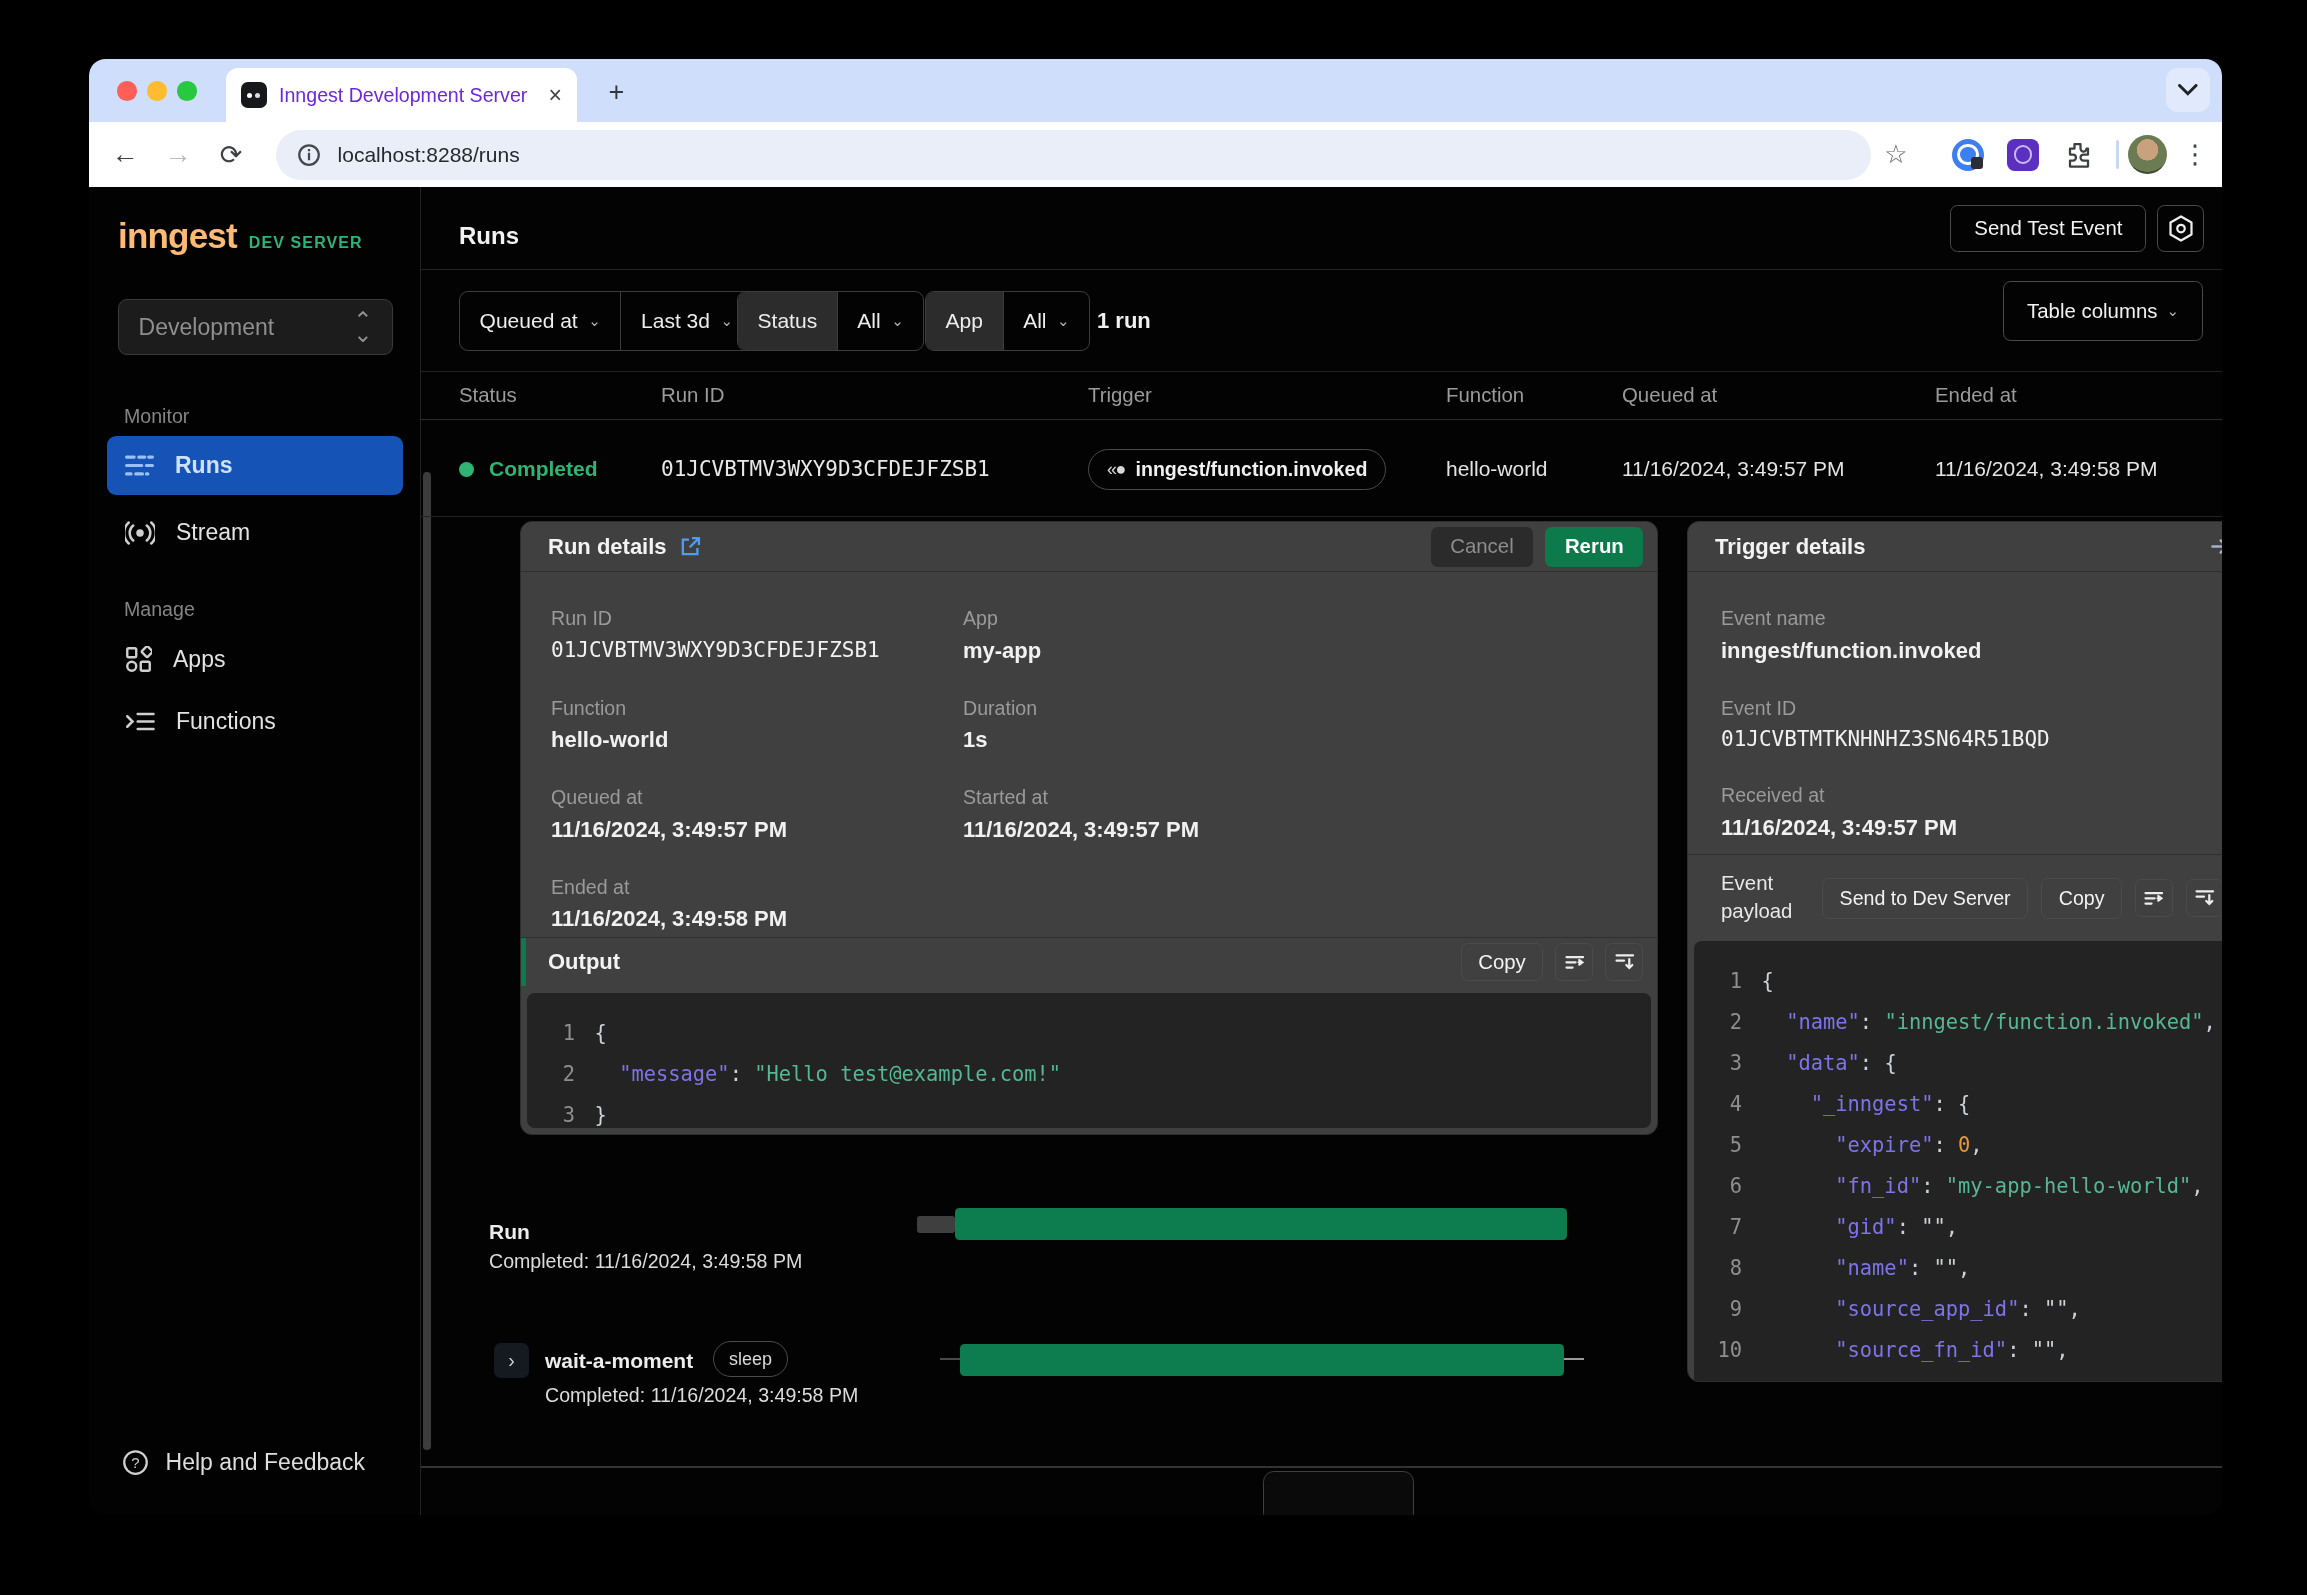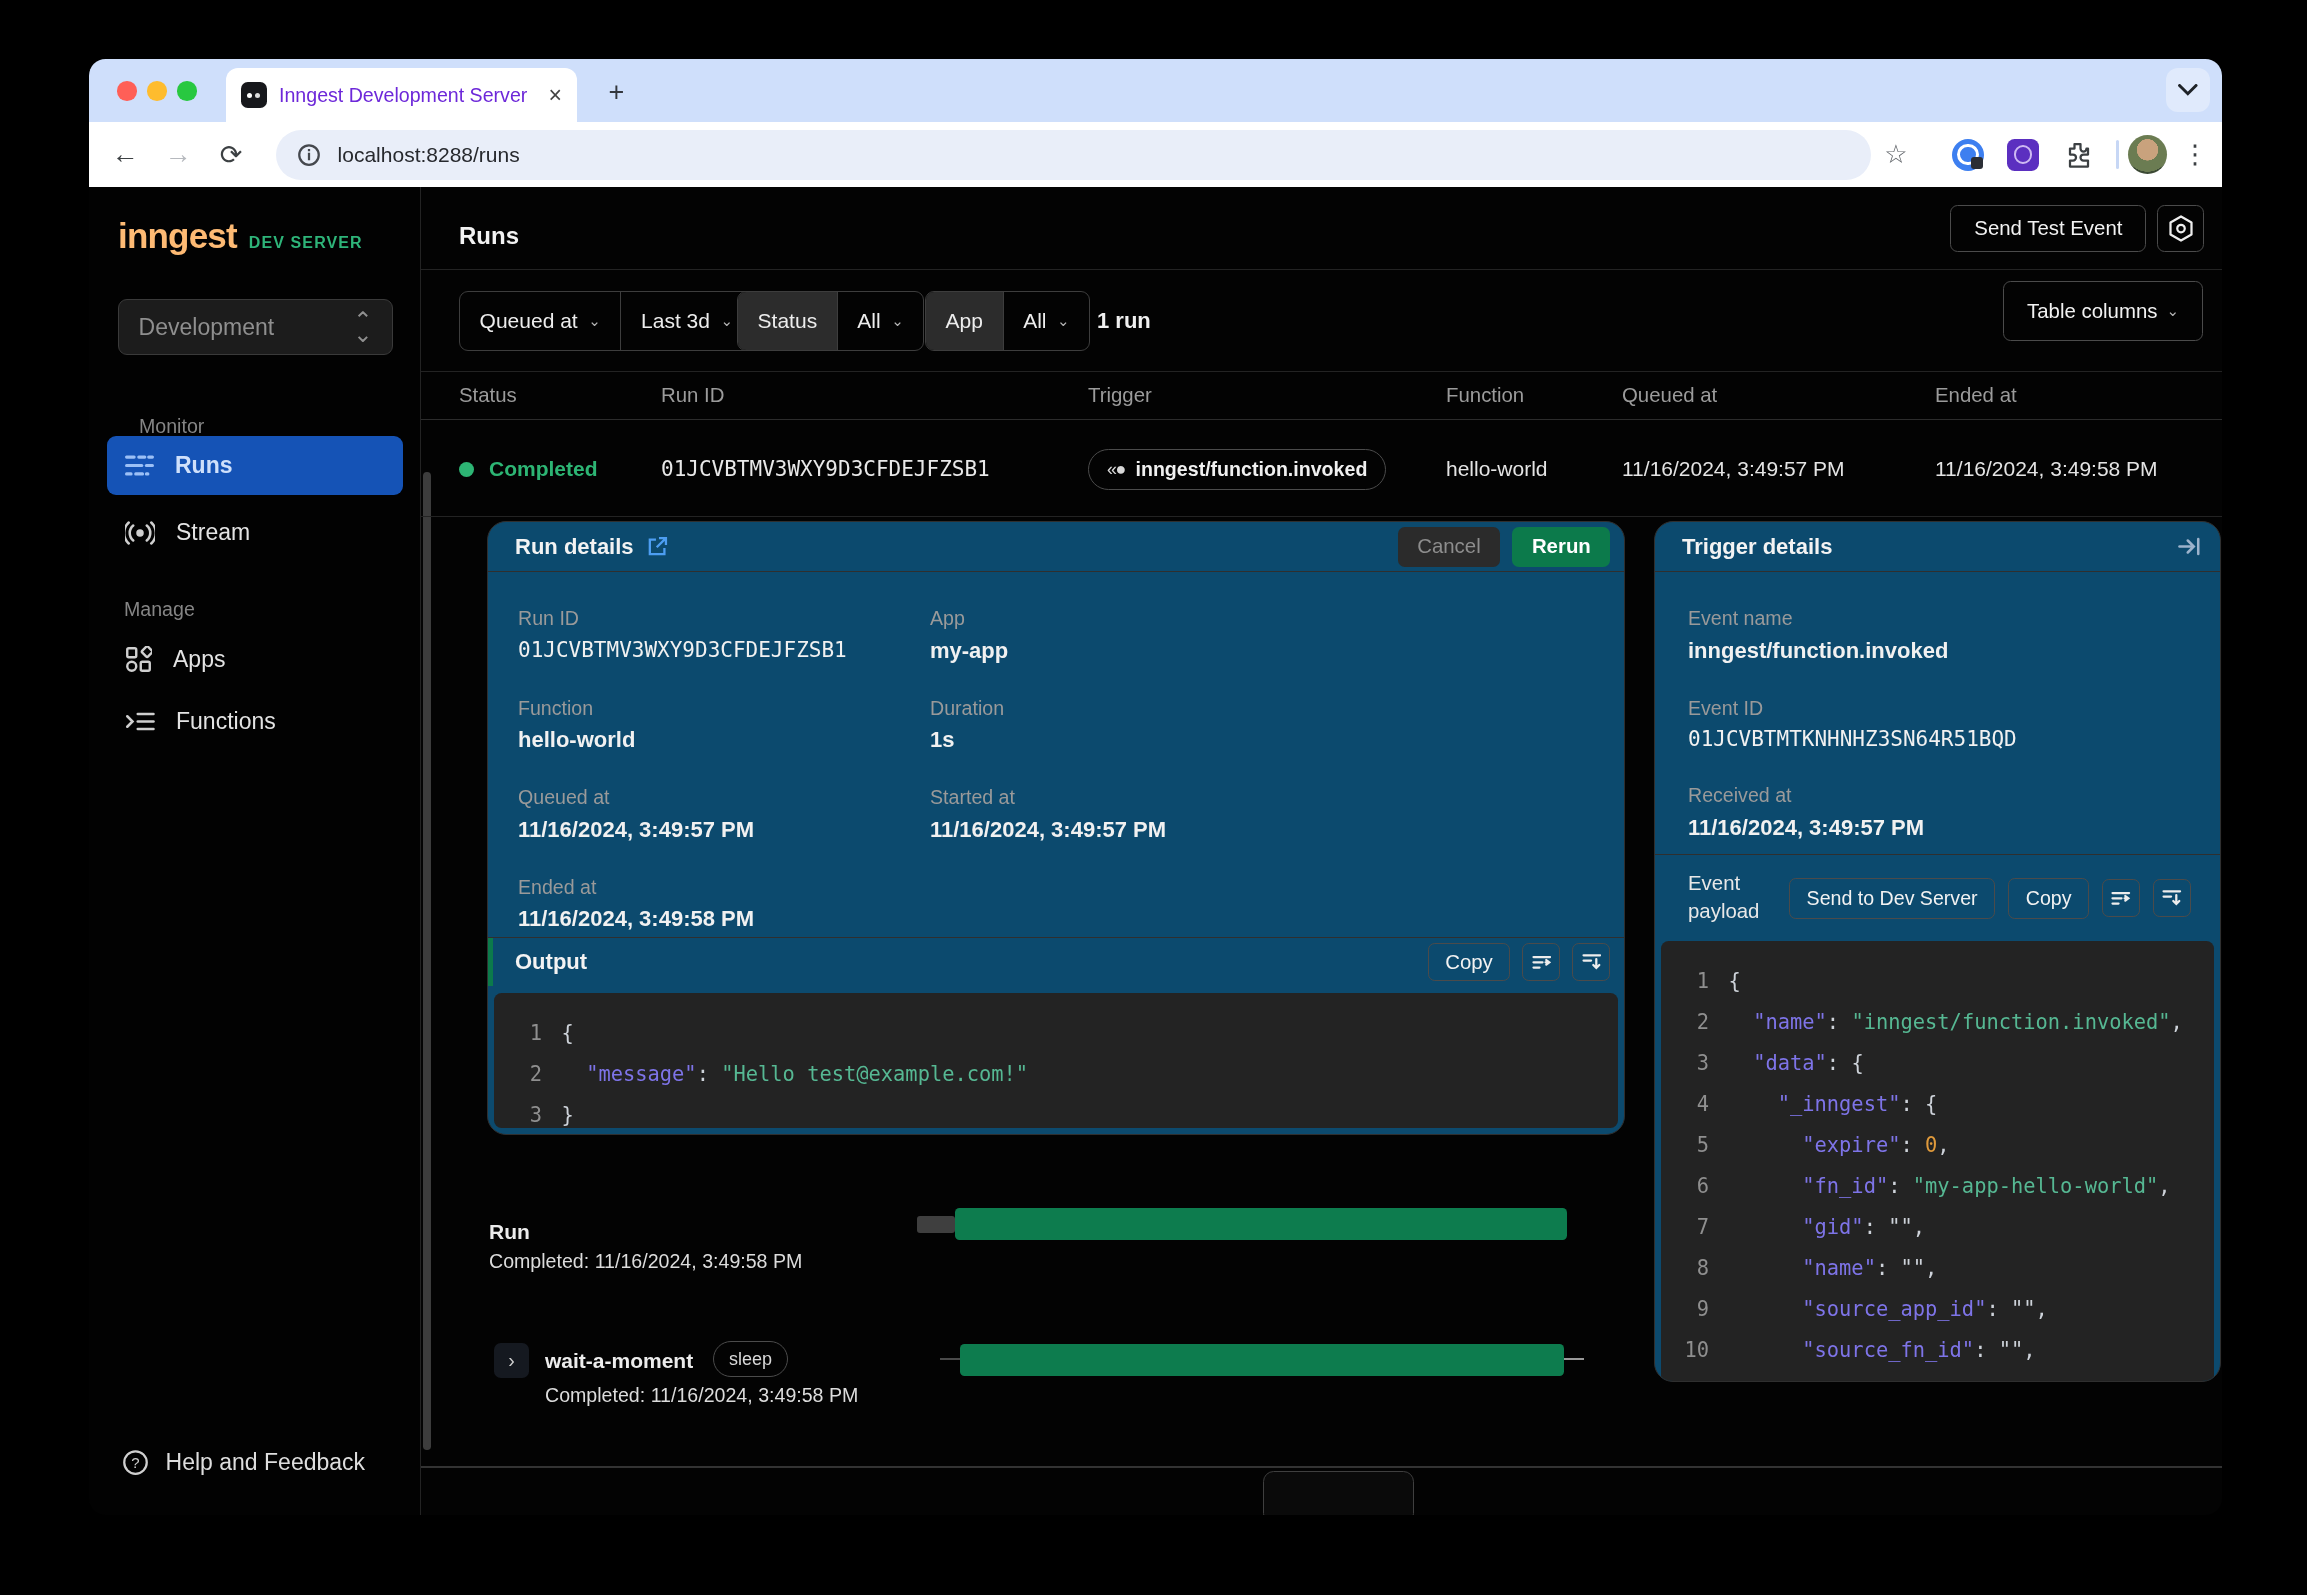--- a/index.html
+++ b/index.html
@@ -96,21 +96,21 @@
   .dot { width:15px; height:15px; border-radius:50%; background:#2db574; }
   .st-txt { font-size:21px; font-weight:600; color:#2db574; }
   .cell-id { font-size:21px; color:#e8e8e8; }
   .trig-pill { display:inline-flex; align-items:center; gap:10.6px; height:41px; padding:0 18px;
                border:1.5px solid #4b4b4b; border-radius:755px; width:max-content; }
   .trig-ic { font-size:18px; color:#d8d8d8; letter-spacing:-1.5px; }
   .trig-txt { font-size:19.6px; font-weight:600; color:#f0f0f0; }
   .cell-val { font-size:21px; font-weight:500; color:#e4e4e4; }
 
   
-  .card { position:absolute; background:#0c4a6e; border:1.5px solid #2f2f2f; border-radius:19px; overflow:hidden; }
+  .card { position:absolute; background:#404040; border:1.5px solid #2f2f2f; border-radius:12px; overflow:hidden;margin-left:33px; }
   .card-l { left:66px; top:334px; width:1138px; height:614px; }
   .card-r { left:1233px; top:334px; width:567px; height:861px; }
   .card-hd { position:relative; height:50px; border-bottom:1.5px solid #2f2f2f; display:flex; align-items:center;
              padding:0 13.6px 0 27px; gap:12px; }
   .card-title { font-size:22px; font-weight:600; color:#f3f3f3; }
   .hd-spacer { flex:1; }
   .btn-sm { height:40px; padding:0 19.6px; border-radius:6.8px; font-size:20.4px; }
   .btn-cancel { background:#2b2b2b; border:none; color:#8d8d8d; }
   .btn-rerun { background:#0c7a4b; border:none; color:#fff; font-weight:600; }
   .fields { position:absolute; left:30px; top:85px; right:15px; display:grid; grid-template-columns:412px 1fr; row-gap:33px; }
@@ -221,21 +221,21 @@
 
     <div class="sidebar">
       <div class="logo-row">
         <span class="logo">inngest</span>
         <span class="logo-badge">DEV SERVER</span>
       </div>
       <div class="env-select">
         <span>Development</span>
         <span class="updown">⌃<br>⌄</span>
       </div>
-      <div class="side-sec" style="top:228px;margin-left:15px;">Monitor</div>
+      <div class="side-sec" style="top:218px;">Monitor</div>
       <div class="side-item active" style="top:249px;">
         <svg width="29" height="23" viewBox="0 0 38 30">
           <g stroke="#9cc0f6" stroke-width="4" stroke-linecap="round">
             <line x1="2" y1="4" x2="12" y2="4"></line>
               <line x1="18" y1="4" x2="36" y2="4" stroke-dasharray="8 5"></line>
             <line x1="2" y1="15" x2="22" y2="15"></line>
               <line x1="28" y1="15" x2="36" y2="15"></line>
             <line x1="2" y1="26" x2="8" y2="26"></line>
               <line x1="14" y1="26" x2="30" y2="26" stroke-dasharray="9 5"></line>
           </g>

